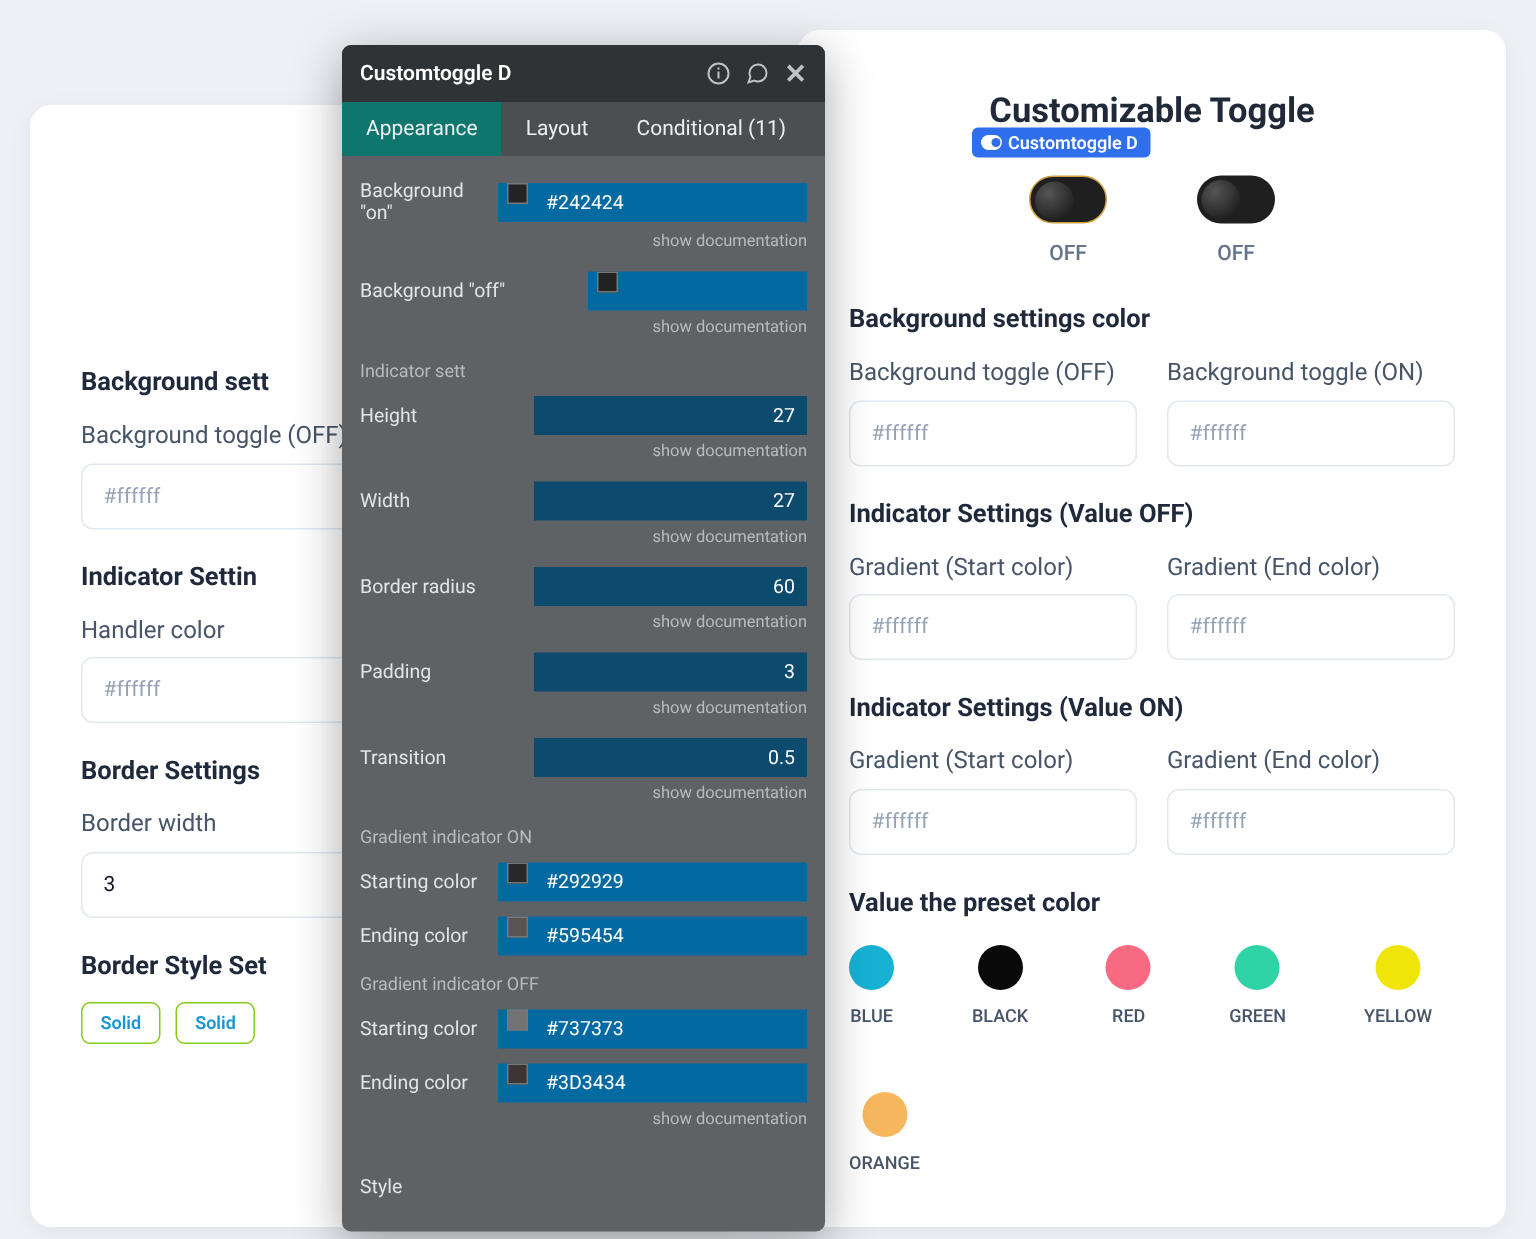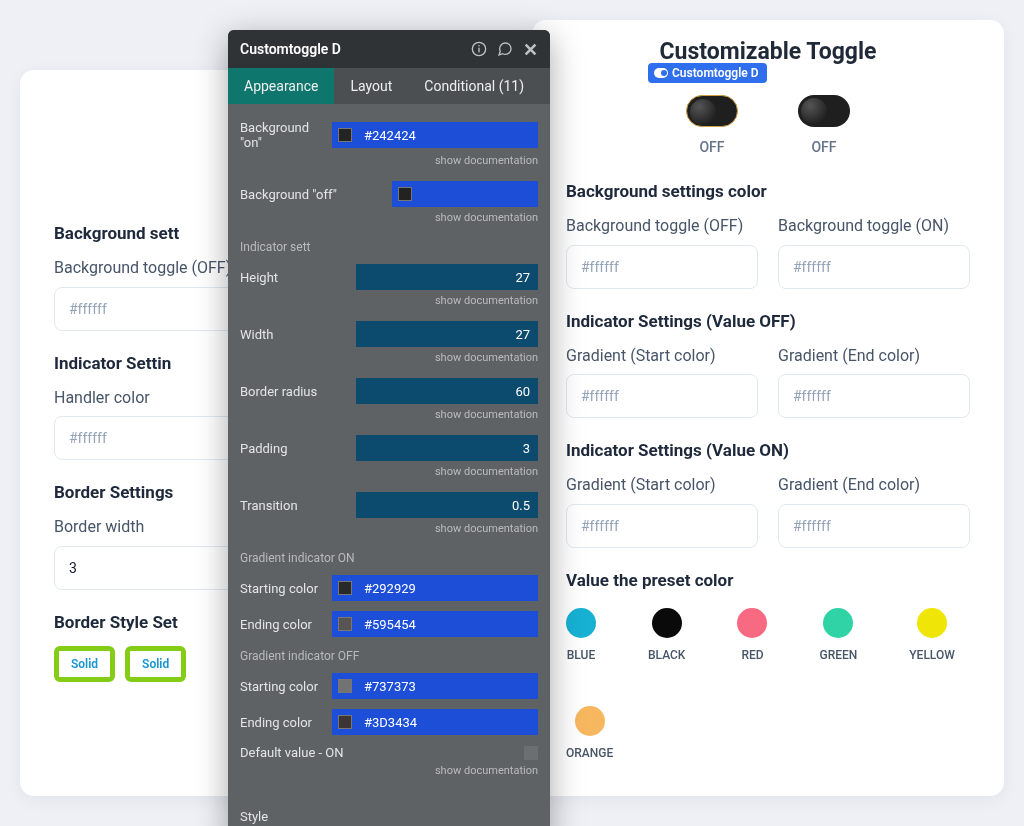--- a/index.html
+++ b/index.html
@@ -1,18 +1,18 @@
 <!DOCTYPE html>
 <html><head>
 <meta charset="utf-8">
 <style>
   *{box-sizing:border-box;margin:0;padding:0;font-family:-apple-system,BlinkMacSystemFont,"Segoe UI",Roboto,Arial,sans-serif;}
   body{background:#EEF0F6;padding:20px;width:1024px;overflow:hidden;}
   .cards{display:flex;gap:40px;}
-  .card{background:#fff;border-radius:14px;padding:18px 34px 36px 34px;flex:1;box-shadow:0 4px 18px rgba(0,0,0,.05);}
+  .card{background:#fff;border-radius:14px;padding:40px 34px 36px 34px;flex:1;box-shadow:0 4px 18px rgba(0,0,0,.05);}
   .card-left{margin-top:50px;}
   h2.card-title{font-size:23px;font-weight:700;text-align:center;color:#1f2937;margin-bottom:26px;}
   .toggles-row{display:flex;justify-content:center;gap:60px;margin-bottom:26px;position:relative;}
   .toggle-col{text-align:center;}
   .toggle-sw{width:52px;height:32px;border-radius:16px;background:#1f1f1f;position:relative;display:inline-block;}
   .toggle-sw.left{border:1px solid #d0a040;}
   .toggle-knob{position:absolute;left:3px;top:3px;width:26px;height:26px;border-radius:50%;background:radial-gradient(circle at 35% 30%,#555,#0f0f0f);}
   .toggle-cap{font-size:14px;color:#64748b;margin-top:8px;font-weight:500;}
   .badge{position:absolute;top:-28px;left:50%;transform:translateX(-120px);background:#2f6fed;color:#fff;font-size:12px;font-weight:600;border-radius:4px;padding:3px 8px 3px 6px;display:inline-flex;align-items:center;gap:4px;}
   .badge .pill{width:14px;height:10px;border-radius:5px;background:#fff;position:relative;}
@@ -25,38 +25,38 @@
   .finput::placeholder{color:#94a3b8;}
   .swatch-row{display:flex;flex-wrap:wrap;gap:44px 52px;margin-top:18px;}
   .swatch{text-align:center;}
   .dot{width:30px;height:30px;border-radius:50%;margin:0 auto 10px;}
   .swatch-label{font-size:12px;color:#475569;font-weight:500;}
   
   .card-left h2{font-size:23px;}
   .ion-toggle{width:46px;height:28px;border-radius:14px;background:#fff;border:2px solid #d9dde3;position:relative;display:inline-block;}
   .ion-toggle::after{content:"";position:absolute;left:2px;top:2px;width:20px;height:20px;border-radius:50%;background:#fff;box-shadow:0 1px 3px rgba(0,0,0,.3);}
   .chips{display:flex;gap:10px;margin-top:10px;}
-  .chip{font-size:12px;font-weight:600;padding:6px 12px;border-radius:6px;border:5px solid #84cc16;color:#1795d4;background:#fff;}
+  .chip{font-size:12px;font-weight:600;padding:6px 12px;border-radius:6px;border:1px solid #84cc16;color:#1795d4;background:#fff;}
   
   .prop-panel{position:absolute;left:228px;top:30px;width:322px;background:#5f6265;border-radius:6px;box-shadow:0 8px 32px rgba(0,0,0,.35);color:#d9dbdc;overflow:hidden;font-size:13px;}
   .pp-header{background:#303335;height:38px;display:flex;align-items:center;padding:0 12px;color:#fff;font-weight:600;font-size:14px;justify-content:space-between;}
   .pp-header-icons{display:flex;gap:10px;align-items:center;color:#bfc2c3;font-size:16px;}
   .pp-tabs{display:flex;background:#4c4f51;}
   .pp-tab{flex:0 0 auto;padding:10px 16px;color:#eceeef;font-size:14px;cursor:pointer;}
   .pp-tab.active{background:#0f766e;}
   .pp-body{padding:8px 12px 20px;max-height:740px;overflow:hidden;}
   .pp-row{display:flex;align-items:center;gap:10px;padding:8px 0 2px;}
   .pp-label{flex:1;color:#e2e4e5;}
   .pp-input{height:26px;background:#0c4a6e;color:#fff;border:none;padding:0 8px;flex:0 0 146px;font-size:13px;}
   .pp-input.num{flex:0 0 48px;text-align:right;}
   .pp-swatch{width:14px;height:14px;border:1px solid #777;display:inline-block;}
   .pp-chk{width:14px;height:14px;background:#6c6f71;display:inline-block;}
   .pp-doc{font-size:11px;color:#b9bbbc;text-align:right;padding:2px 0 6px;}
   .pp-section{font-size:12px;color:#b8babb;padding:10px 0 2px;}
-  .pp-colorwrap{flex:0 0 146px;display:flex;align-items:center;background:#1d4ed8;height:26px;padding-left:6px;gap:4px;}
+  .pp-colorwrap{flex:0 0 146px;display:flex;align-items:flex-start;background:#0369a1;height:26px;padding-left:6px;gap:4px;}
   .pp-colorwrap .pp-input{flex:1 1 auto;background:transparent;}
   .ic-svg{width:16px;height:16px;display:block;}
 </style>
 </head>
 <body>
 
 <div class="cards">
 
   <div class="card card-left">
     <h2 class="card-title">Ionic</h2>
@@ -265,24 +265,20 @@
         </span>
       </div>
     <div class="pp-row">
         <span class="pp-label">Ending color</span>
         <span class="pp-colorwrap">
           <span class="pp-swatch" style="background:#3D3434"></span>
           <input class="pp-input" value="#3D3434" style="">
         </span>
       </div>
 
-    <div class="pp-row">
-        <span class="pp-label">Default value - ON</span>
-        <span class="pp-chk"></span>
-      </div>
     <div class="pp-doc">show documentation</div>
 
     <div style="height:18px;"></div>
     <div class="pp-row">
         <span class="pp-label">Style</span>
       </div>
   </div>
 </div>
 
 </body></html>

